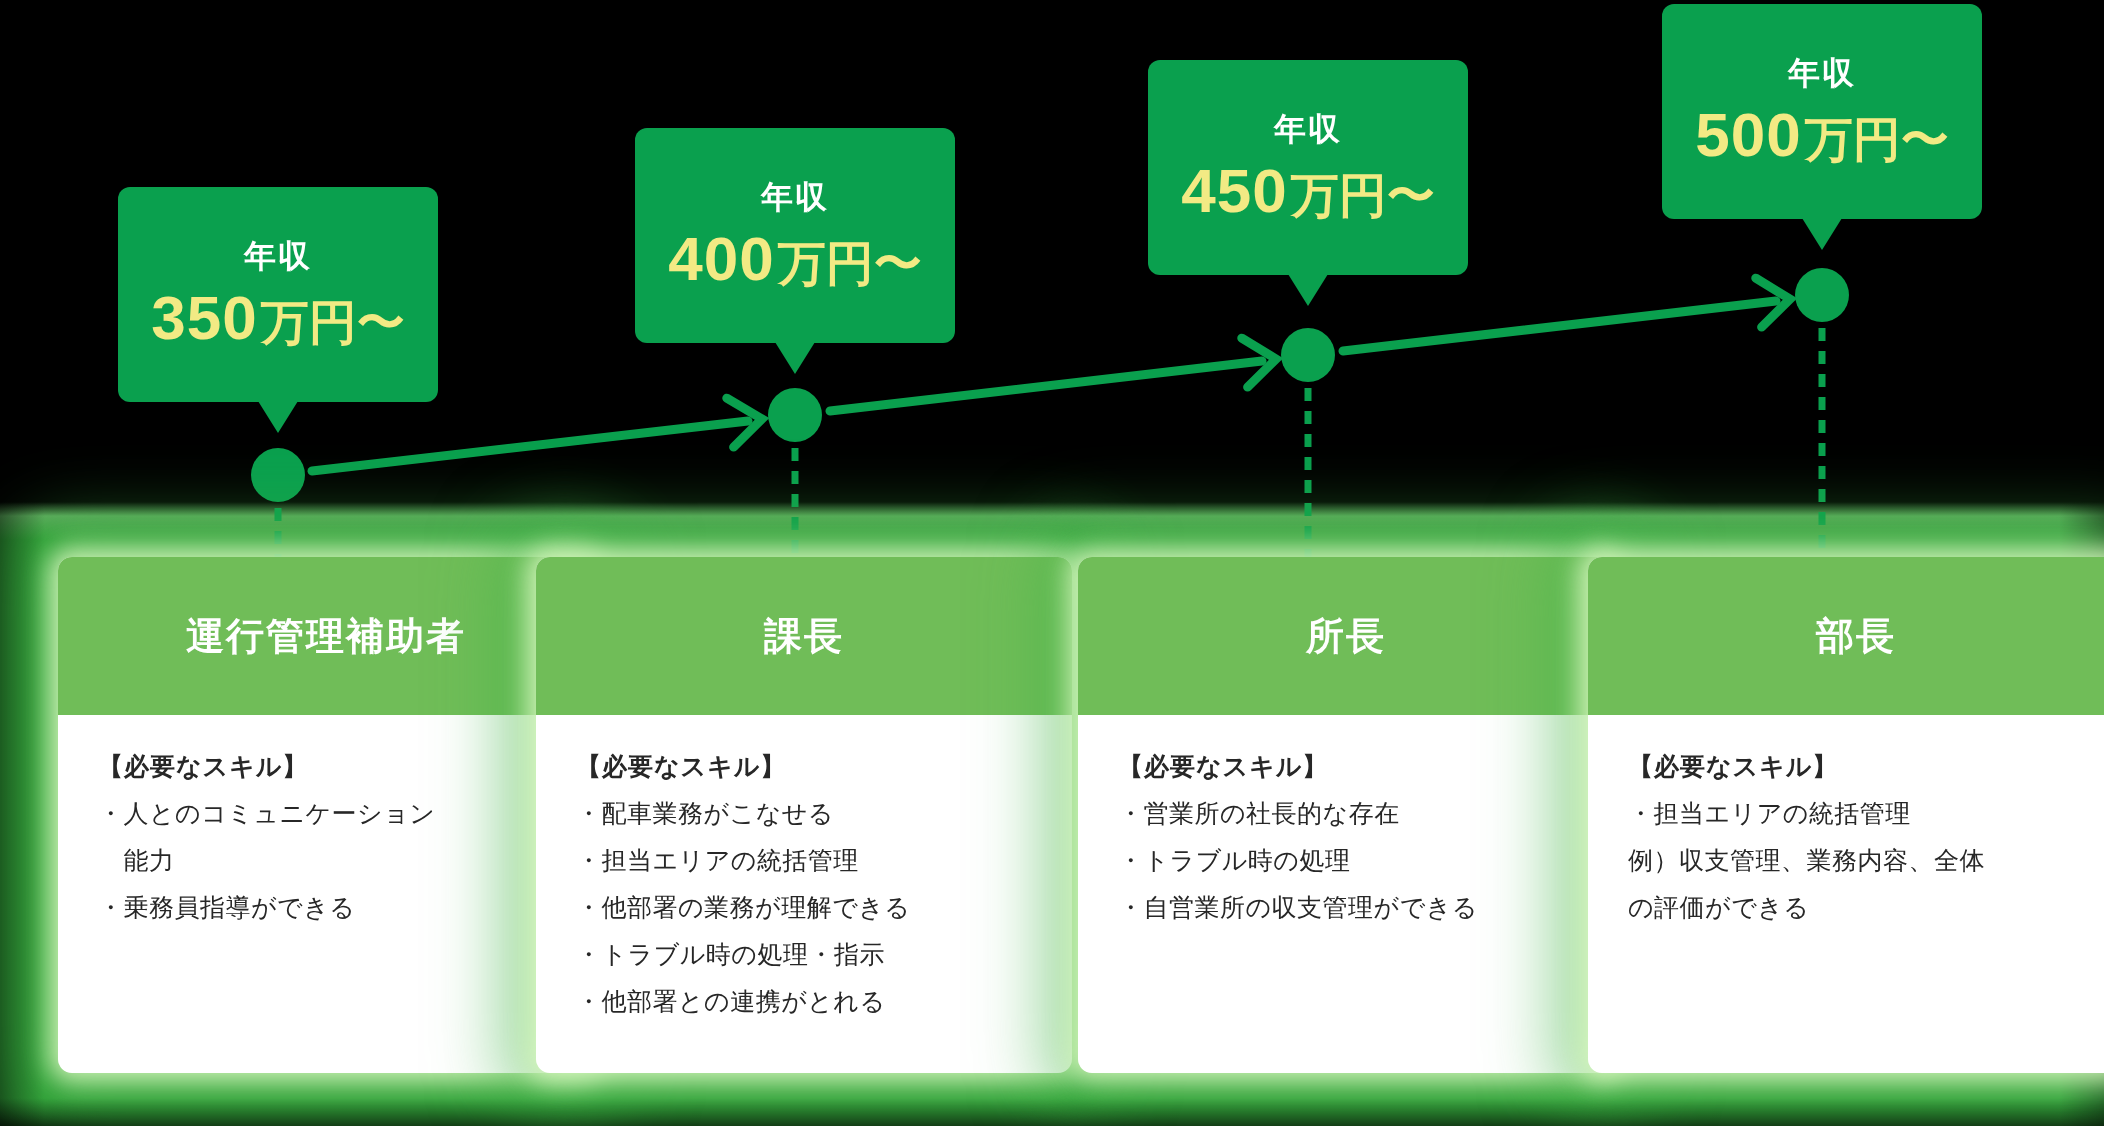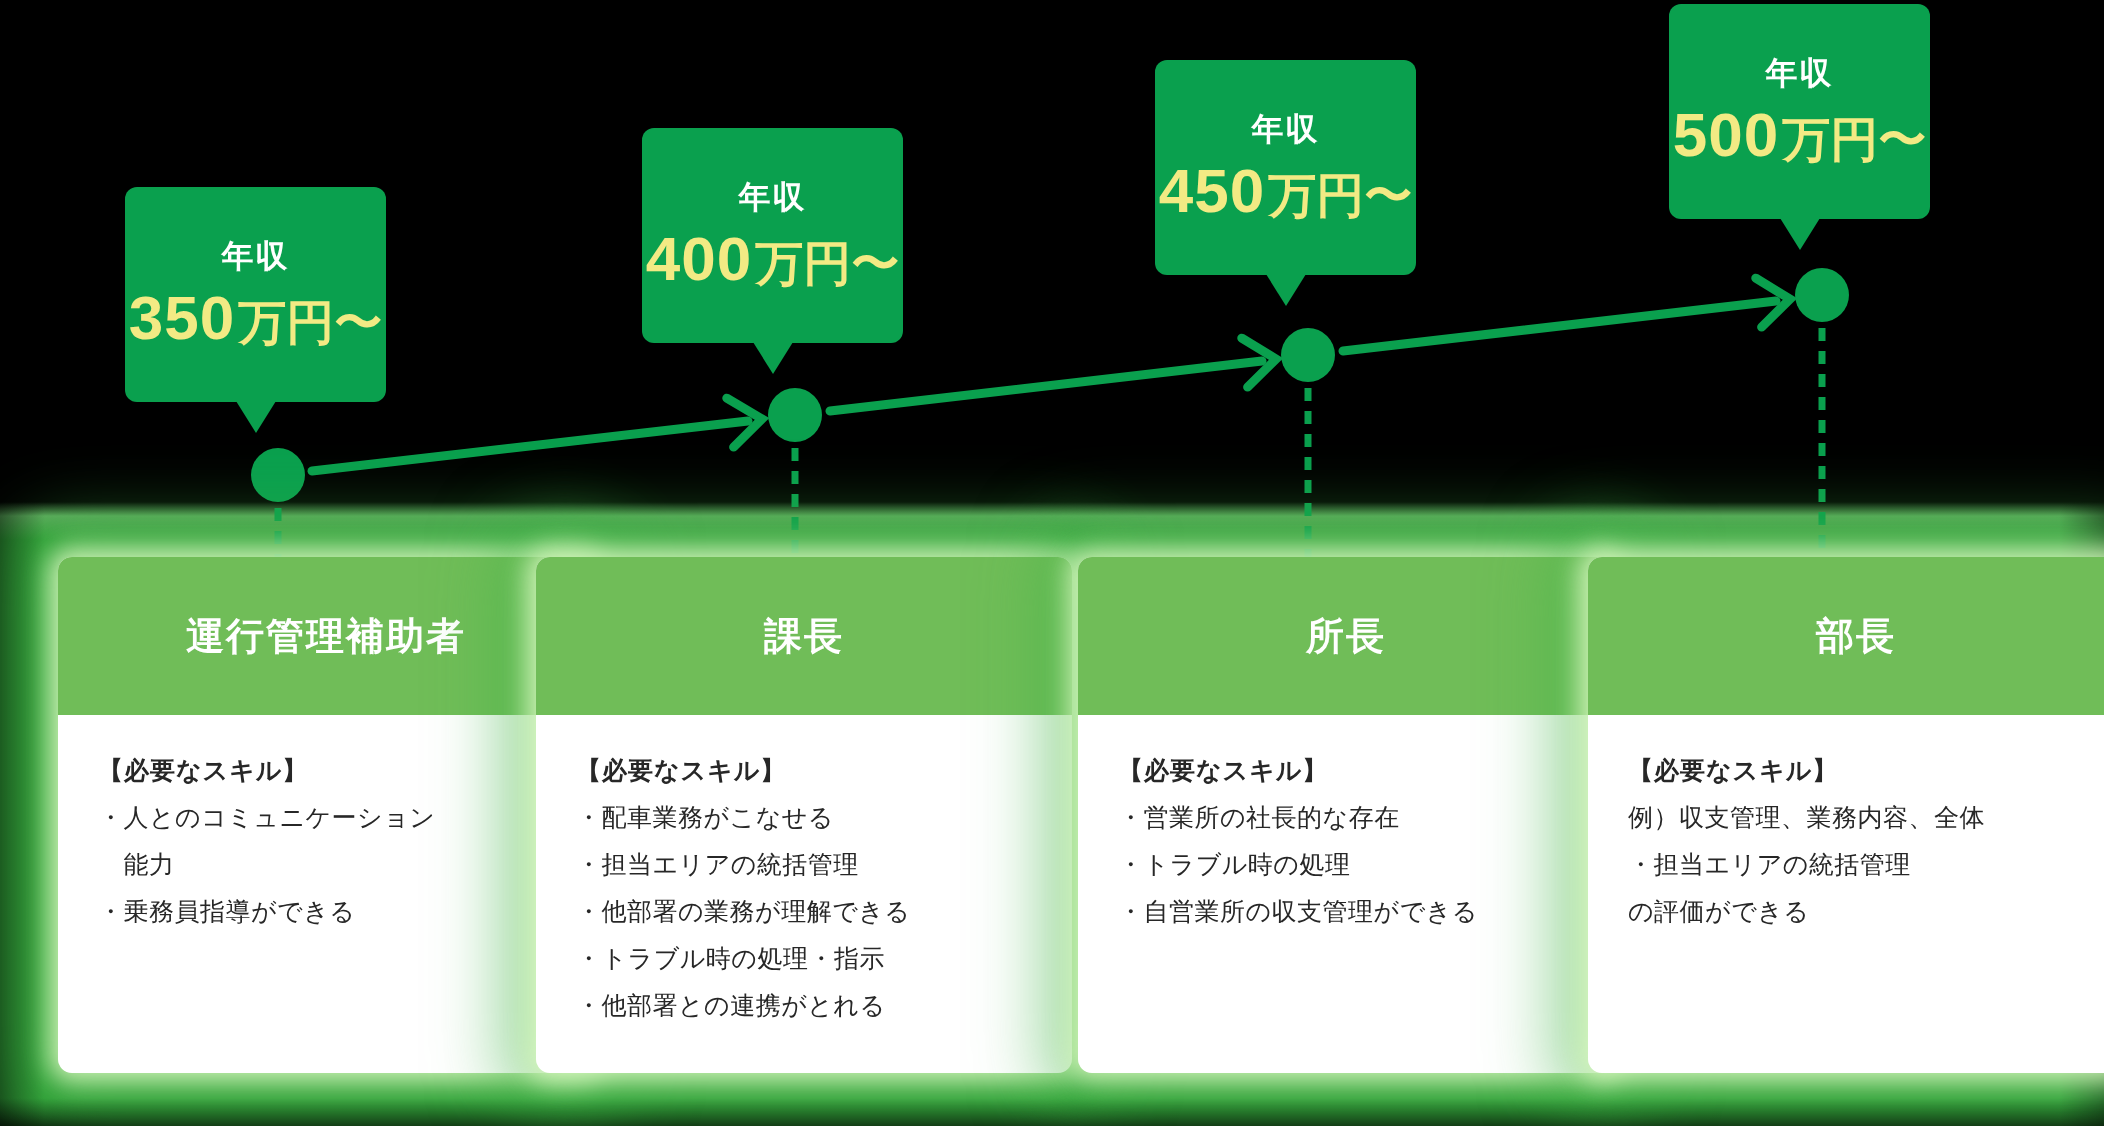--- a/index.html
+++ b/index.html
@@ -7,27 +7,26 @@
     position:relative;
     width:2104px;height:1126px;
     background:#000;
     overflow:hidden;
     font-family:"Liberation Sans","DejaVu Sans",sans-serif;
   }
 
   
   .bubble{
     position:absolute;
-    width:261px;height:215px;
+    width:320px;height:215px;
     background:#0aa04e;
     border-radius:12px;
     display:flex;flex-direction:column;
     align-items:center;justify-content:center;
     z-index:3;
-    margin-left:7px;
   }
   .bubble .tail{
     position:absolute;top:100%;left:50%;
     transform:translateX(-50%);
     width:0;height:0;margin-top:-1px;
     border-left:20px solid transparent;
     border-right:20px solid transparent;
     border-top:32px solid #0aa04e;
   }
   .salary-label{
@@ -74,23 +73,23 @@
   }
   .card-header{
     height:158px;
     background:#70bd58;
     display:flex;align-items:center;justify-content:center;
   }
   .card-title{
     color:#ffffff;font-weight:bold;font-size:38px;letter-spacing:2px;
   }
   .card-body{
-    padding:32px 38px 0 40px;
+    padding:14px 38px 0 40px;
     color:#272727;
-    font-size:25px;line-height:47px;
+    font-size:25px;line-height:47px;margin-top:14px;
   }
   .skills-heading{font-weight:bold;letter-spacing:1px;}
   .skill-line{white-space:pre-wrap;letter-spacing:.5px;}
 </style>
 </head>
 <body>
 
 <div class="canvas">
 
   <div class="glow-band"></div>
@@ -191,19 +190,19 @@
       <div class="skill-line">・自営業所の収支管理ができる</div>
     </div>
   </div>
 
   <div class="card" style="left:1588px;">
     <div class="card-header">
       <span class="card-title">部長</span>
     </div>
     <div class="card-body">
       <div class="skills-heading">【必要なスキル】</div>
+      <div class="skill-line">・担当エリアの統括管理</div>
       <div class="skill-line">例）収支管理、業務内容、全体</div>
-      <div class="skill-line">・担当エリアの統括管理</div>
       <div class="skill-line">の評価ができる</div>
     </div>
   </div>
 
 </div>
 
 </body></html>

